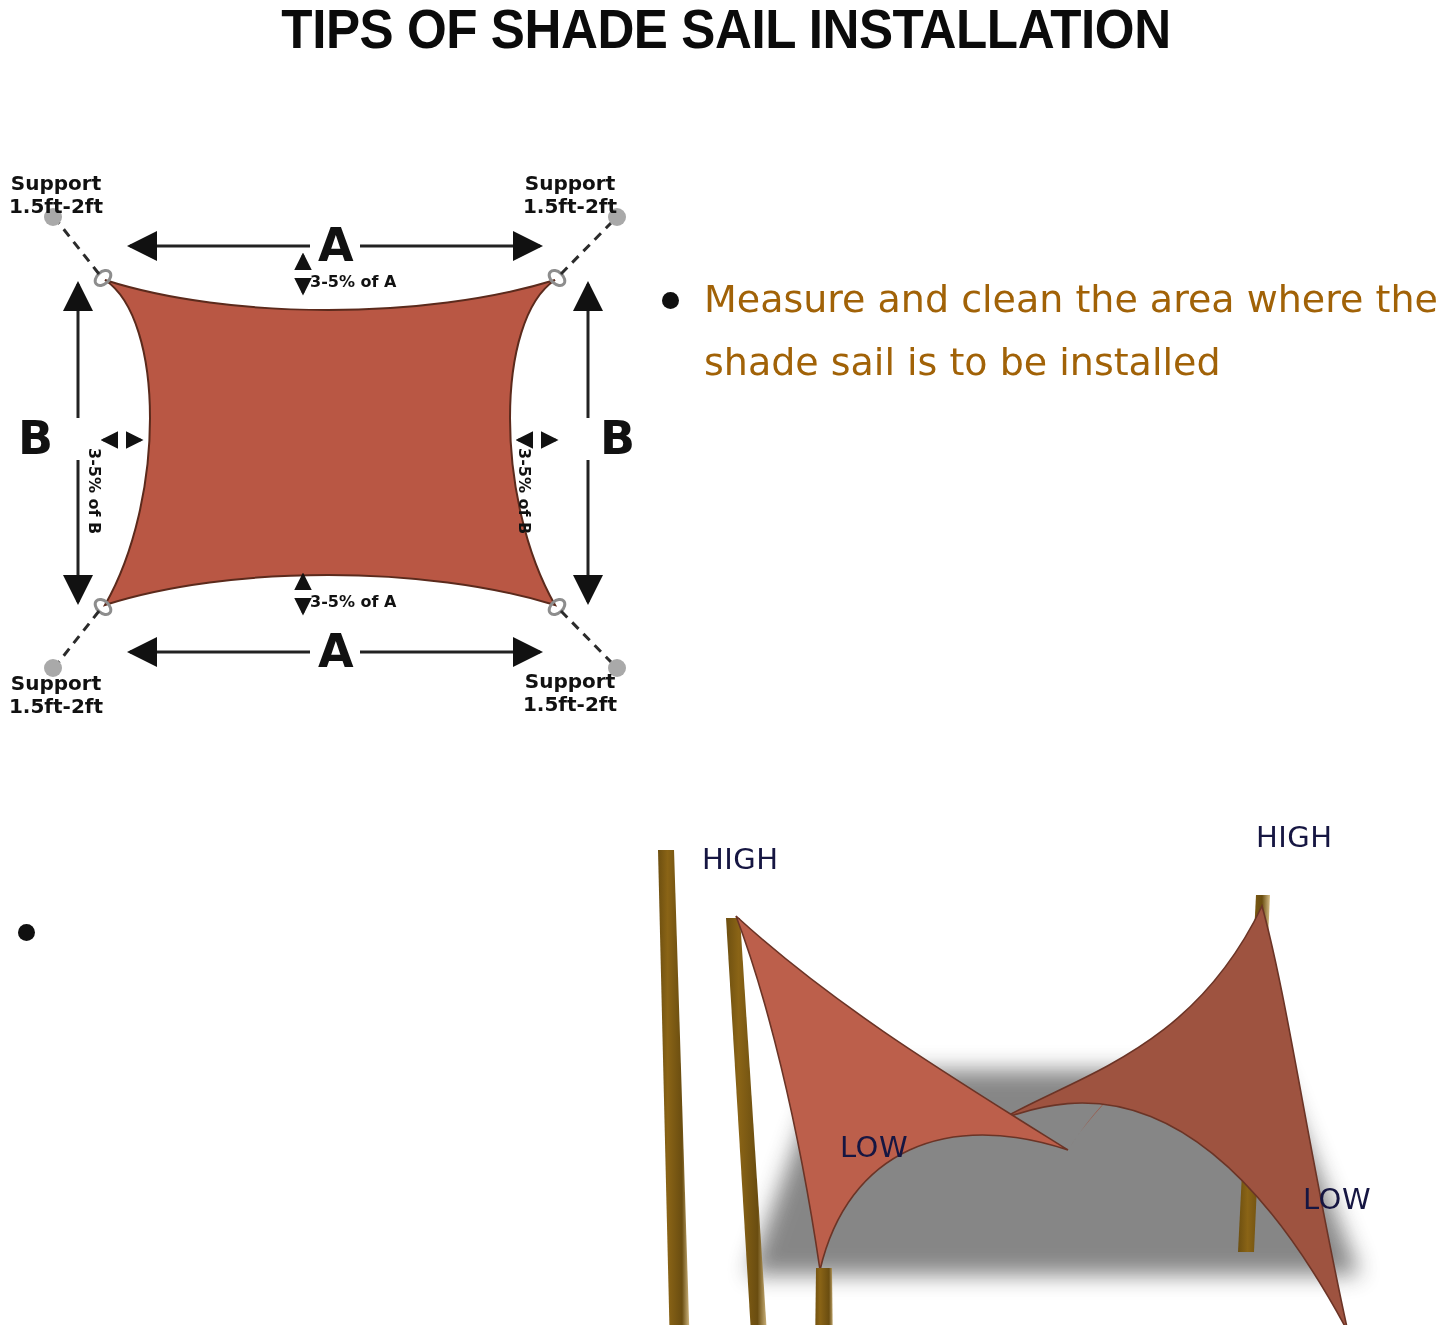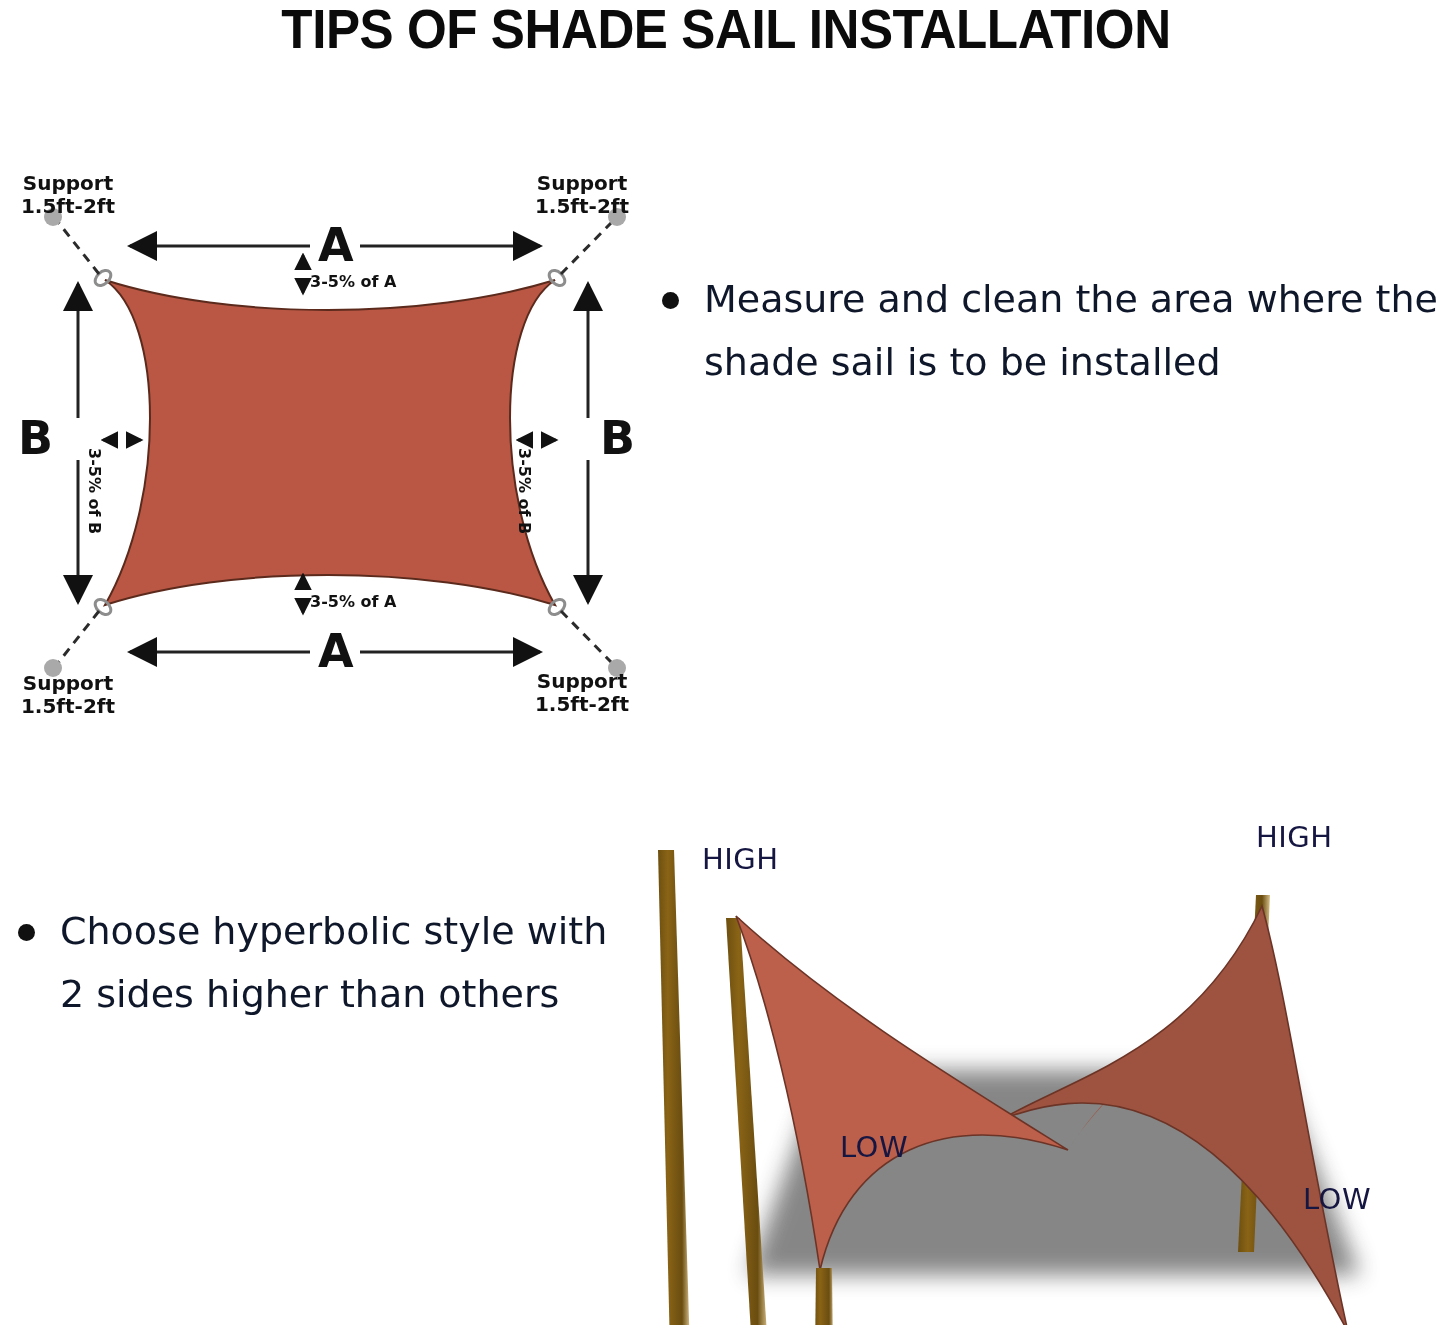--- a/index.html
+++ b/index.html
@@ -21,35 +21,35 @@
     transform:scaleX(0.93);
     transform-origin:50% 50%;
     white-space:nowrap;
   }
 
   
   #diagram-top{position:absolute;left:0;top:160;width:660px;height:570px;}
   #diagram-top{top:160px;}
 
   .lbl{position:absolute;font-family:"DejaVu Sans","Liberation Sans",sans-serif;color:#111;white-space:nowrap;}
-  .support-lbl{font-size:20px;font-weight:bold;line-height:23px;text-align:center;padding-left:12px;}
+  .support-lbl{font-size:20px;font-weight:bold;line-height:23px;text-align:center;}
   .pct-lbl{font-size:16px;font-weight:bold;}
   .dim-letter{font-size:46px;font-weight:bold;line-height:46px;}
 
   
   #tips-list{position:absolute;left:648px;top:268px;width:804px;}
   #bottom-list{position:absolute;left:4px;top:900px;width:628px;}
 
   ul.bullets{list-style:none;margin:0;padding:0;}
   ul.bullets li{
     position:relative;
     padding-left:56px;
     font-size:38px;
     line-height:63px;
-    color:#0f172a;
+    color:#a16207;
     font-family:"DejaVu Sans","Liberation Sans",sans-serif;
   }
   ul.bullets li .dot{
     position:absolute;left:14px;top:24px;
     width:17px;height:17px;border-radius:50%;background:#101010;
   }
   #bottom-list ul.bullets li{font-size:38px;line-height:63px;padding-left:56px;}
 
   
   #diagram-bottom{position:absolute;left:648px;top:780px;width:804px;height:545px;margin-top:40px;}
@@ -181,21 +181,20 @@
       <span class="dot"></span>
       <span>Measure and clean the area where the shade sail is to be installed</span>
     </li>
   </ul>
 </div>
 
 <div id="bottom-list">
   <ul class="bullets">
     <li>
       <span class="dot"></span>
-      <span>Choose hyperbolic style with 2 sides higher than others</span>
     </li>
   </ul>
 </div>
 
 <div id="diagram-bottom">
   <svg width="804" height="545" viewBox="0 0 804 545" xmlns="http://www.w3.org/2000/svg">
     <defs>
       <filter id="blurShadow" x="-30%" y="-30%" width="160%" height="160%">
         <feGaussianBlur stdDeviation="11"></feGaussianBlur>
       </filter>

